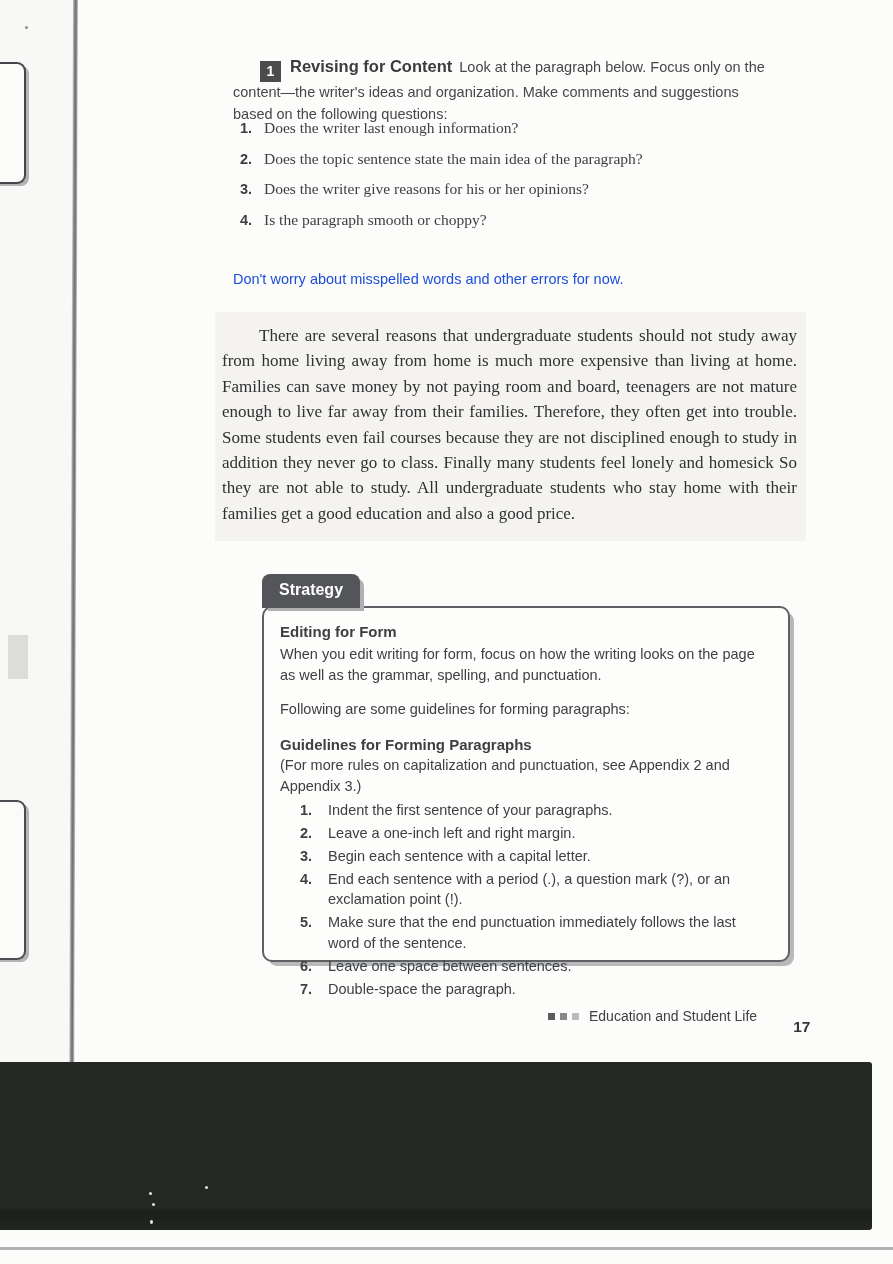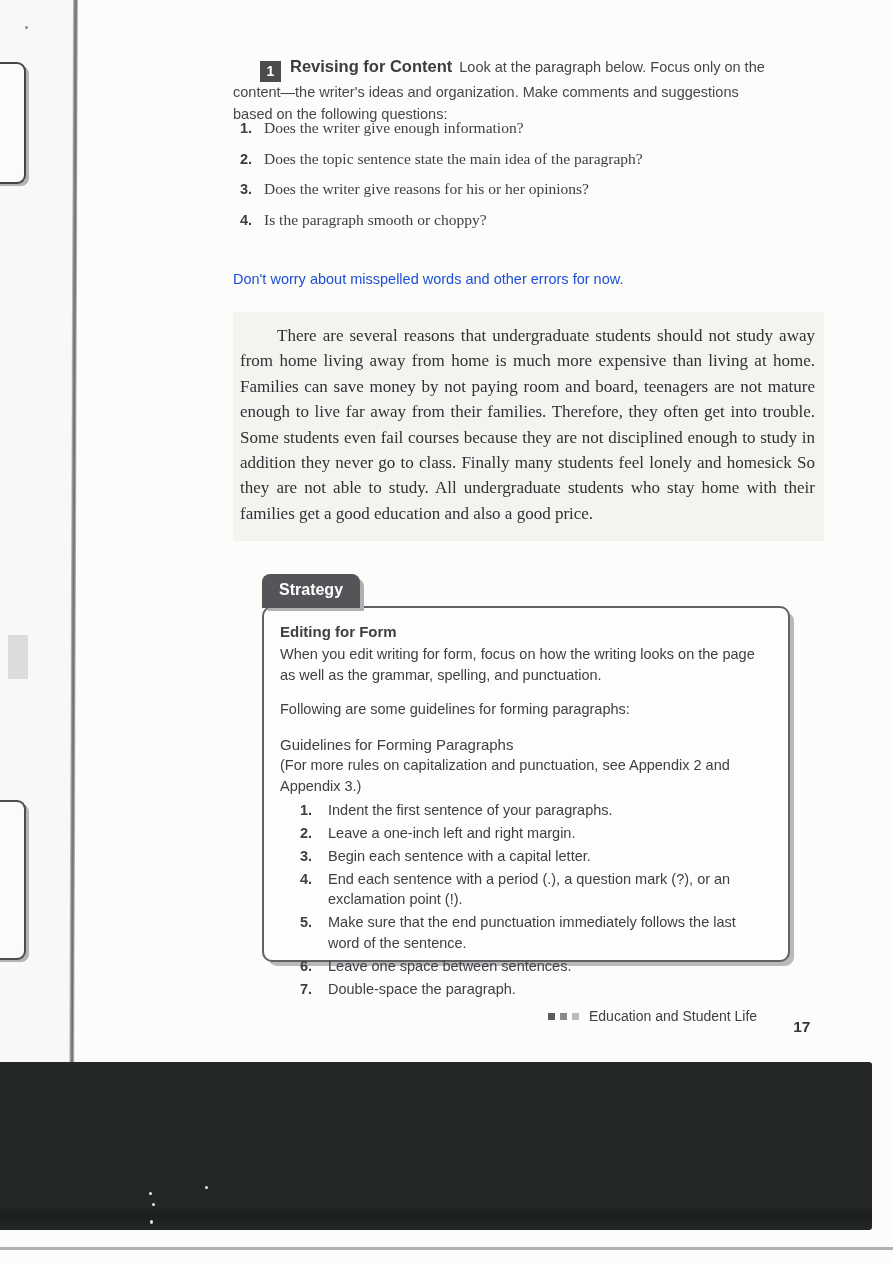--- a/index.html
+++ b/index.html
@@ -52,41 +52,41 @@
   
   .q-list { position:absolute; left:240px; top:119px; width:552px; }
   .q-item { margin-bottom:12.5px; }
   .q-num { display:inline-block; width:24px; font-weight:bold; font-size:14.5px; color:#3c3e40; }
   .q-text { font-family:"Liberation Serif", serif; font-size:15.5px; color:#3c3e40; }
 
   .note { position:absolute; left:233px; top:271px; width:552px; font-size:14.5px; color:#1d4ed8; }
 
   
   .sample {
-    position:absolute; left:233px; top:312px; width:591px;
+    position:absolute; left:215px; top:312px; width:591px;
     background:#f4f3f0; padding:11px 9px 15px 7px;
     font-family:"Liberation Serif", serif; font-size:17px; line-height:25.4px;
     color:#2f3133; text-align:justify; text-indent:37px;
   }
 
   
   .strategy-tab {
     position:absolute; left:262px; top:574px; height:34px; padding:0 17px;
     background:#535558; color:#ffffff; font-weight:bold; font-size:16px; line-height:32px;
     border-radius:8px 8px 0 0; box-shadow:5px 4px 0 -1px #aeb0b2; z-index:2;text-align:right;
   }
   .strategy-box {
     position:absolute; left:262px; top:606px; width:528px; height:356px;
     background:#fdfdfc; border:2px solid #5f6164; border-radius:10px;
     box-shadow:5px 5px 0 -1px #b7b9bb; z-index:1;
     padding:13px 20px 4px 16px; color:#3e4042; font-size:14.5px; line-height:21px;
   }
   .sb-heading { font-weight:bold; font-size:15px; margin-bottom:2px; }
   .sb-leadin { margin-top:13px; }
-  .sb-gheading { font-weight:normal; font-size:15px; margin-top:14px; }
+  .sb-gheading { font-weight:bold; font-size:15px; margin-top:14px; }
   .g-list { margin-top:2px; }
   .g-item { display:flex; margin:2.5px 0; line-height:20.5px; }
   .g-num { flex:0 0 24px; margin-left:20px; font-weight:bold; }
   .g-text { flex:1; padding-left:4px; }
 
   
   .footer { position:absolute; left:548px; top:996px; display:flex; align-items:center; }
   .fsq { width:7px; height:7px; margin-right:5px; }
   .fsq.s1 { background:#595b5e; }
   .fsq.s2 { background:#87898c; }
@@ -106,21 +106,21 @@
   <div class="edge-tab mid"></div>
   <div class="spine"></div>
 
   <p class="exercise">
     <span class="badge">1</span><span class="ex-title">Revising for Content</span><span>Look at the paragraph below. Focus only on the content—the writer's ideas and organization. Make comments and suggestions based on the following questions:</span>
   </p>
 
   <div class="q-list">
 
       <div class="q-item">
-        <span class="q-num">1.</span><span class="q-text">Does the writer give enough information?</span>
+        <span class="q-num">1.</span><span class="q-text">Does the writer last enough information?</span>
       </div>
 
       <div class="q-item">
         <span class="q-num">2.</span><span class="q-text">Does the topic sentence state the main idea of the paragraph?</span>
       </div>
 
       <div class="q-item">
         <span class="q-num">3.</span><span class="q-text">Does the writer give reasons for his or her opinions?</span>
       </div>
 

